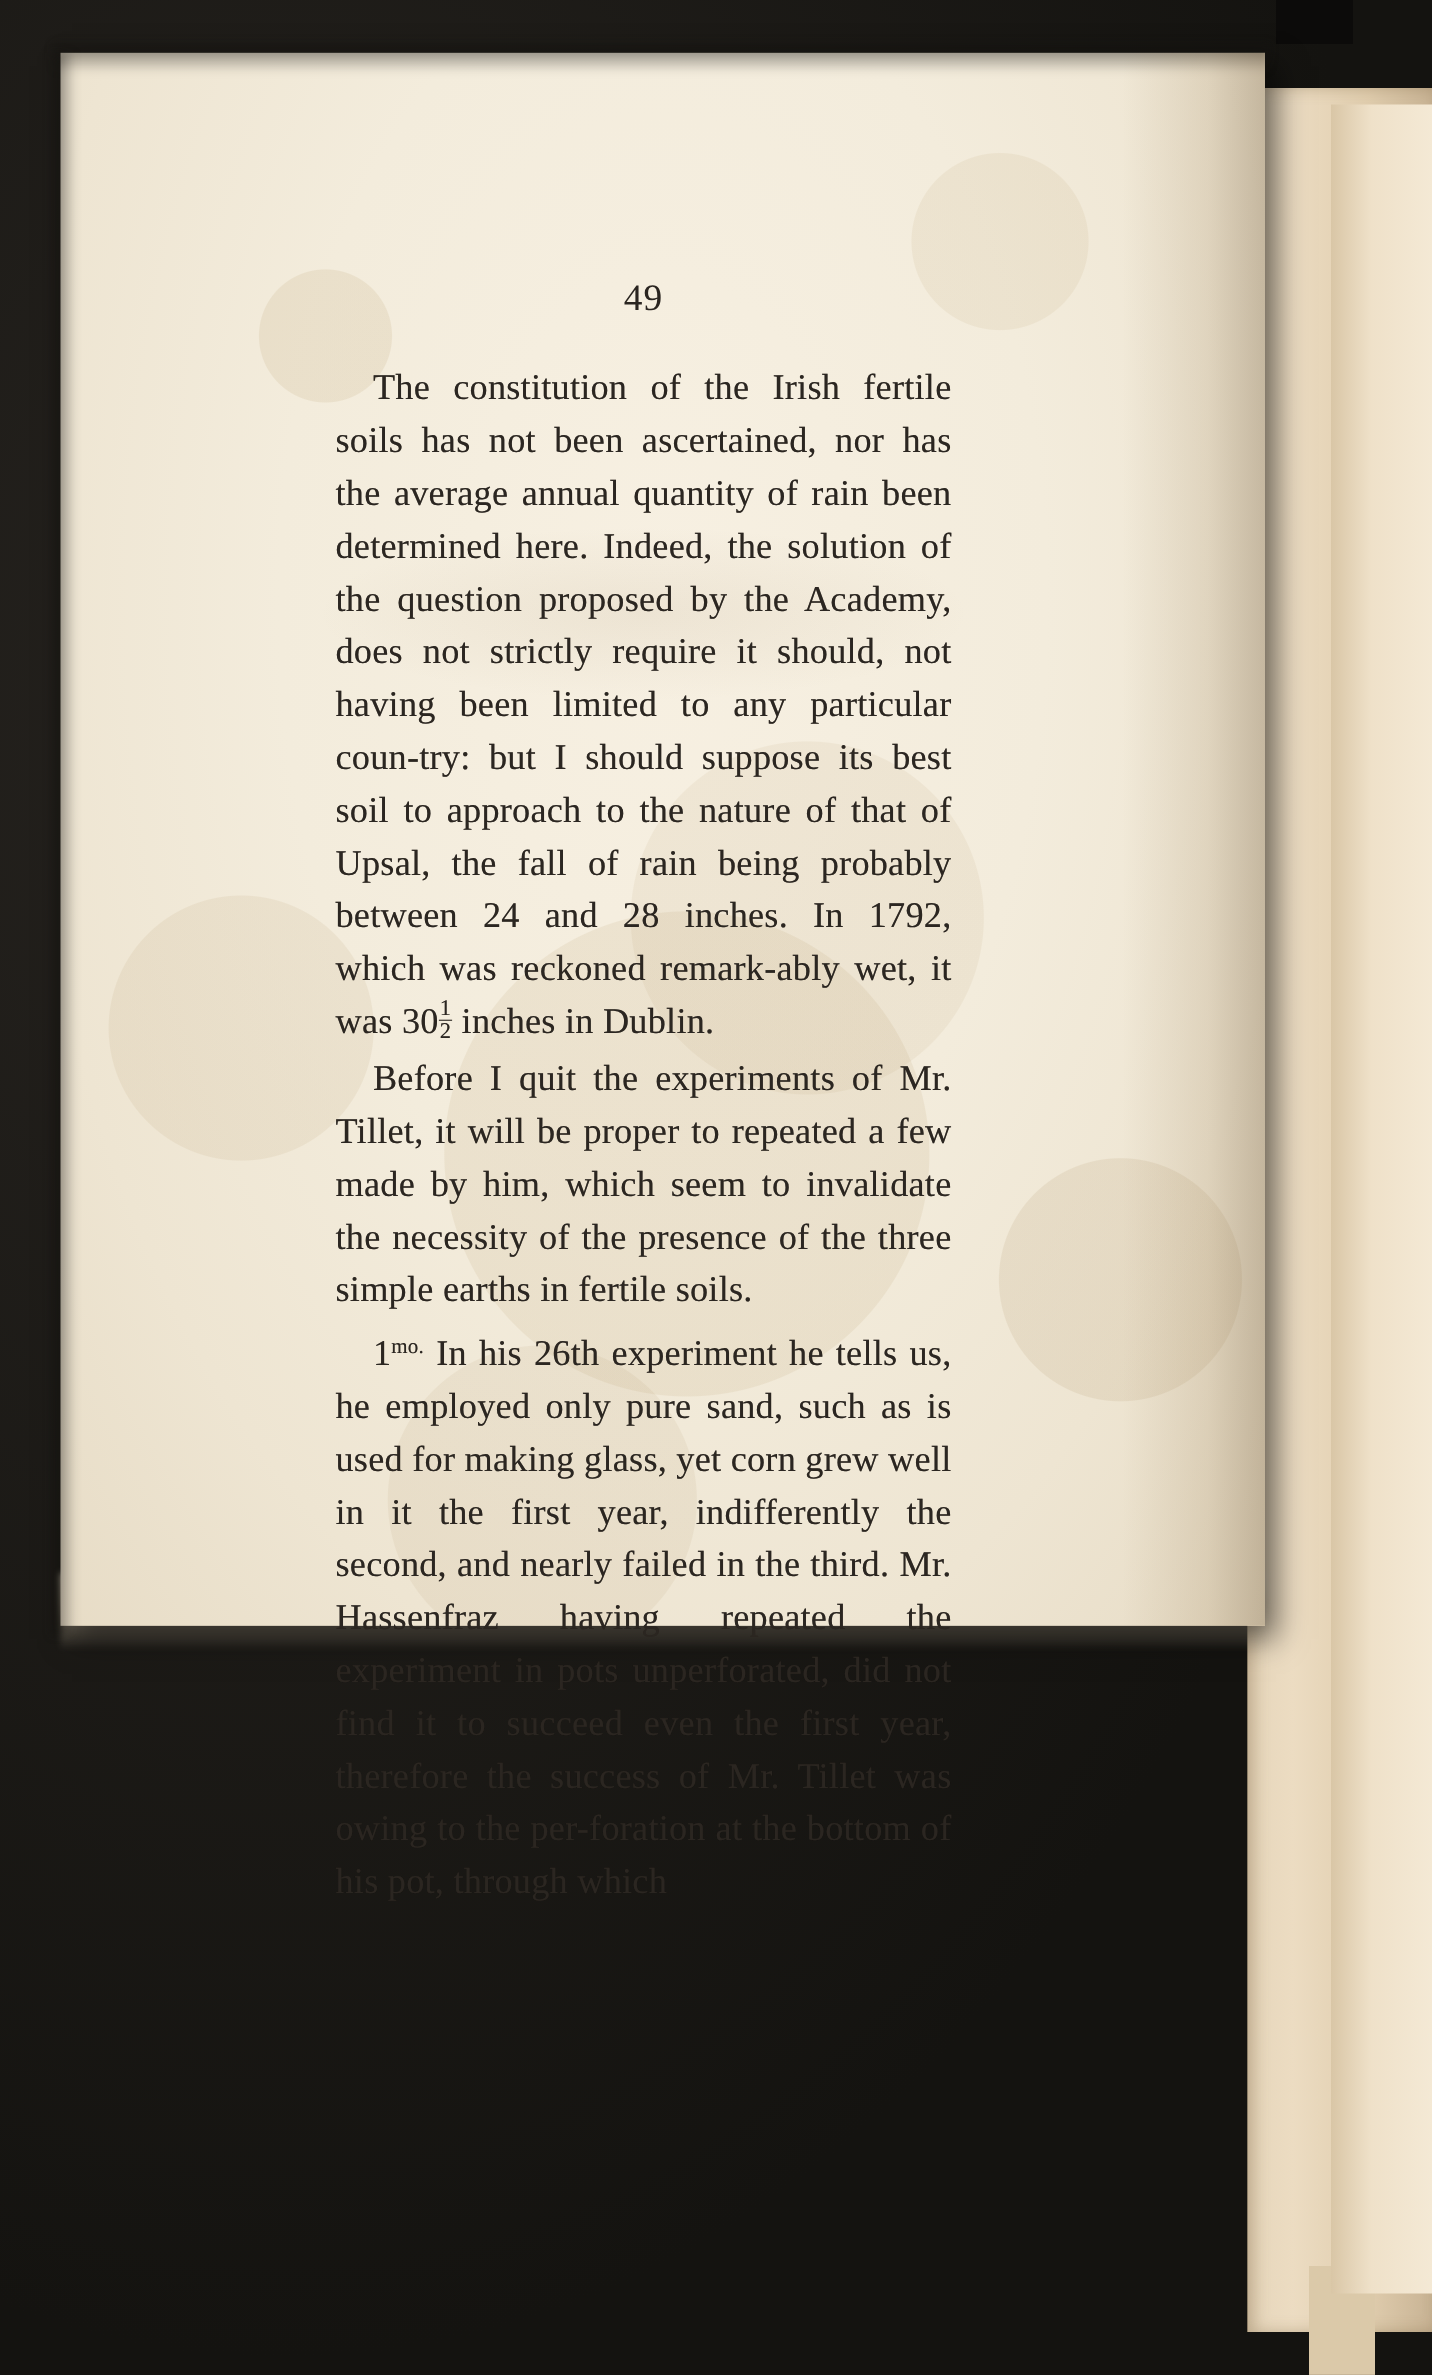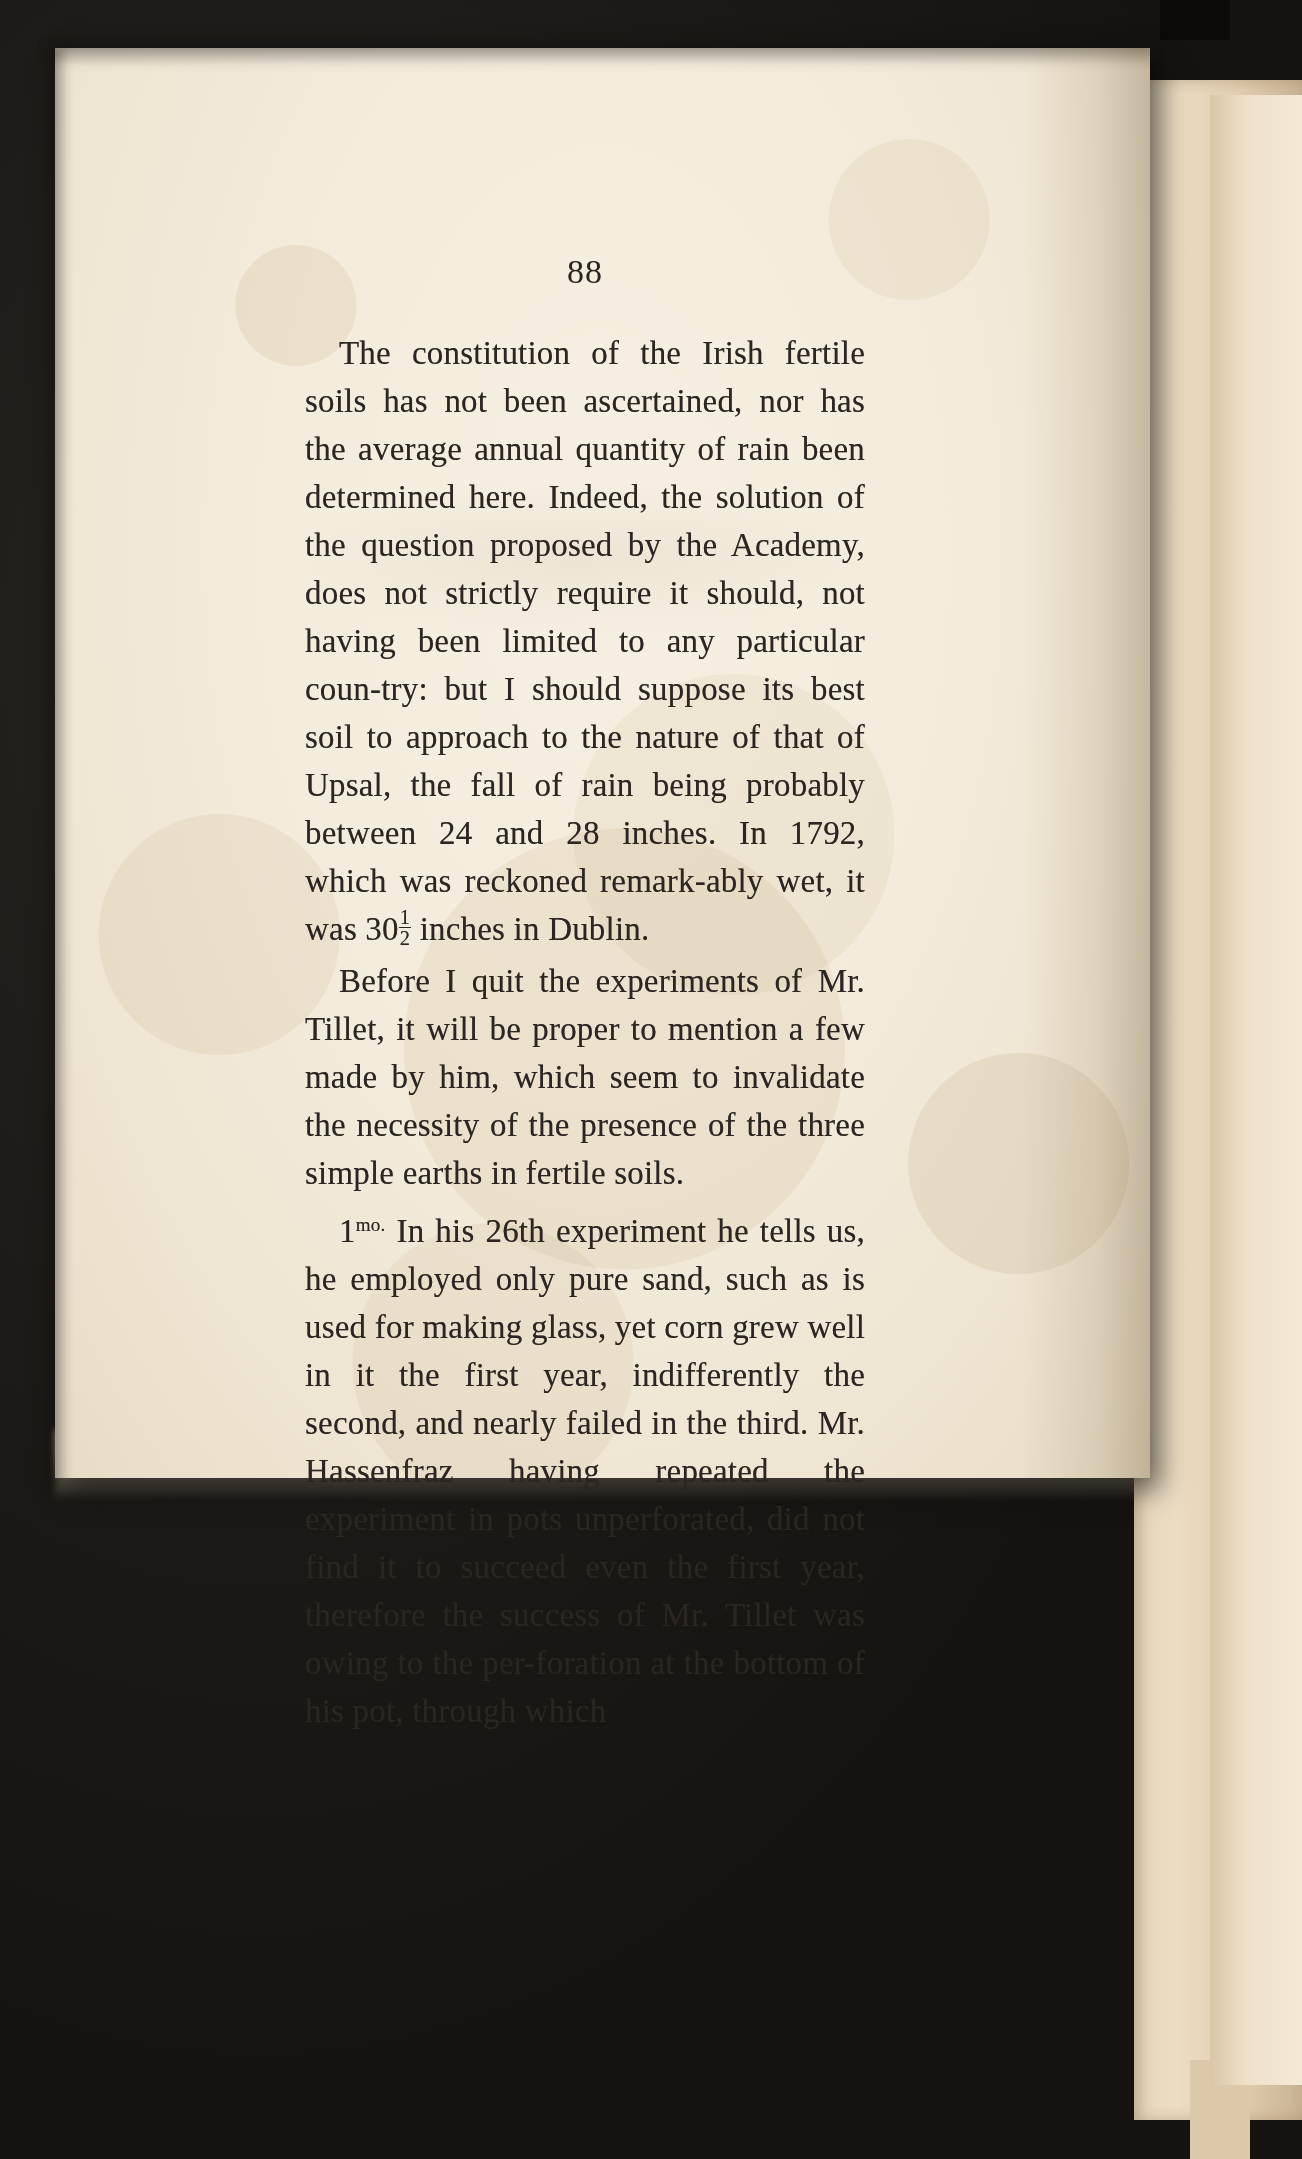--- a/index.html
+++ b/index.html
@@ -195,23 +195,23 @@
 
   <div class="leaf-bottom-shadow"></div>
 
   <div class="leaf">
     <div class="mottle"></div>
     <div class="gutter-shade"></div>
     <div class="ink-haze"></div>
 
     <div class="textblock">
 
-      <div class="folio">88</div>
+      <div class="folio">49</div>
 
       <p class="para"><span class="indent"></span><span>The constitution of the Irish fertile soils has not been ascertained, nor has the average annual quantity of rain been determined here. Indeed, the solution of the question proposed by the Academy, does not strictly require it should, not having been limited to any particular coun-try: but I should suppose its best soil to approach to the nature of that of Upsal, the fall of rain being probably between 24 and 28 inches.   In 1792, which was reckoned remark-ably wet, it was 30</span><span class="frac"><span class="num">1</span><span class="den">2</span></span><span> inches in Dublin.</span></p>
 
-      <p class="para"><span class="indent"></span><span>Before I quit the experiments of Mr. Tillet, it will be proper to mention a few made by him, which seem to invalidate the necessity of the presence of the three simple earths in fertile soils.</span></p>
+      <p class="para"><span class="indent"></span><span>Before I quit the experiments of Mr. Tillet, it will be proper to repeated a few made by him, which seem to invalidate the necessity of the presence of the three simple earths in fertile soils.</span></p>
 
       <p class="para"><span class="indent"></span><span>1</span><sup class="ord">mo.</sup><span> In his 26th experiment he tells us, he employed only pure sand, such as is used for making glass, yet corn grew well in it the first year, indifferently the second, and nearly failed in the third.   Mr. Hassenfraz having repeated the experiment in pots unperforated, did not find it to succeed even the first year, therefore the success of Mr. Tillet was owing to the per-foration at the bottom of his pot, through which</span></p>
 
     </div>
   </div>
 </div>
 
 </body></html>

